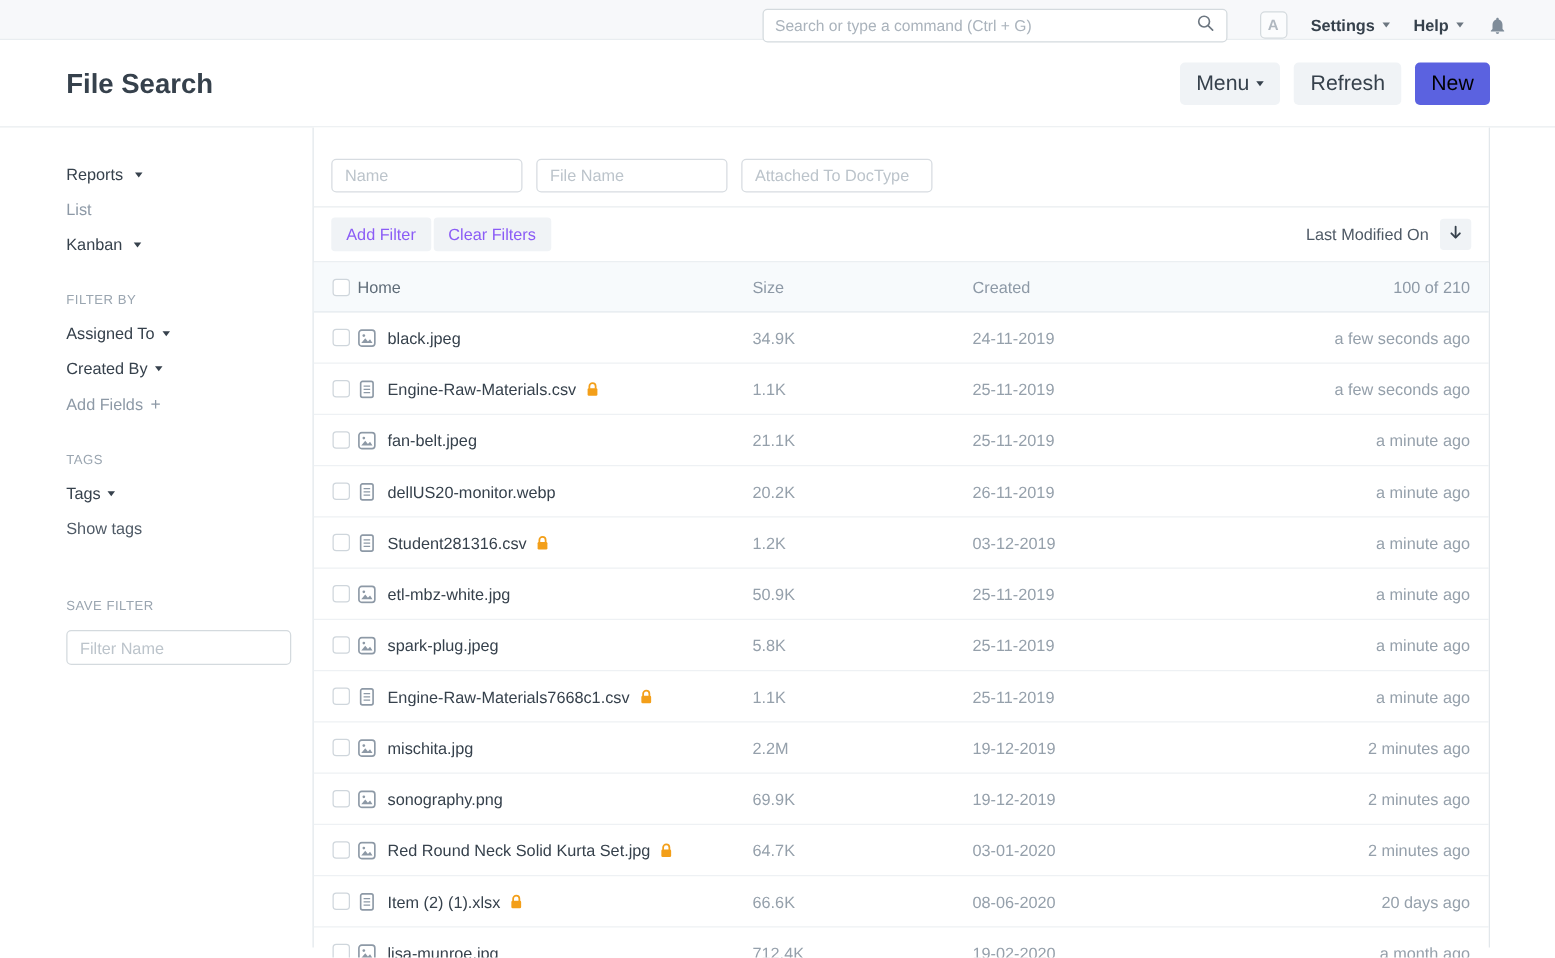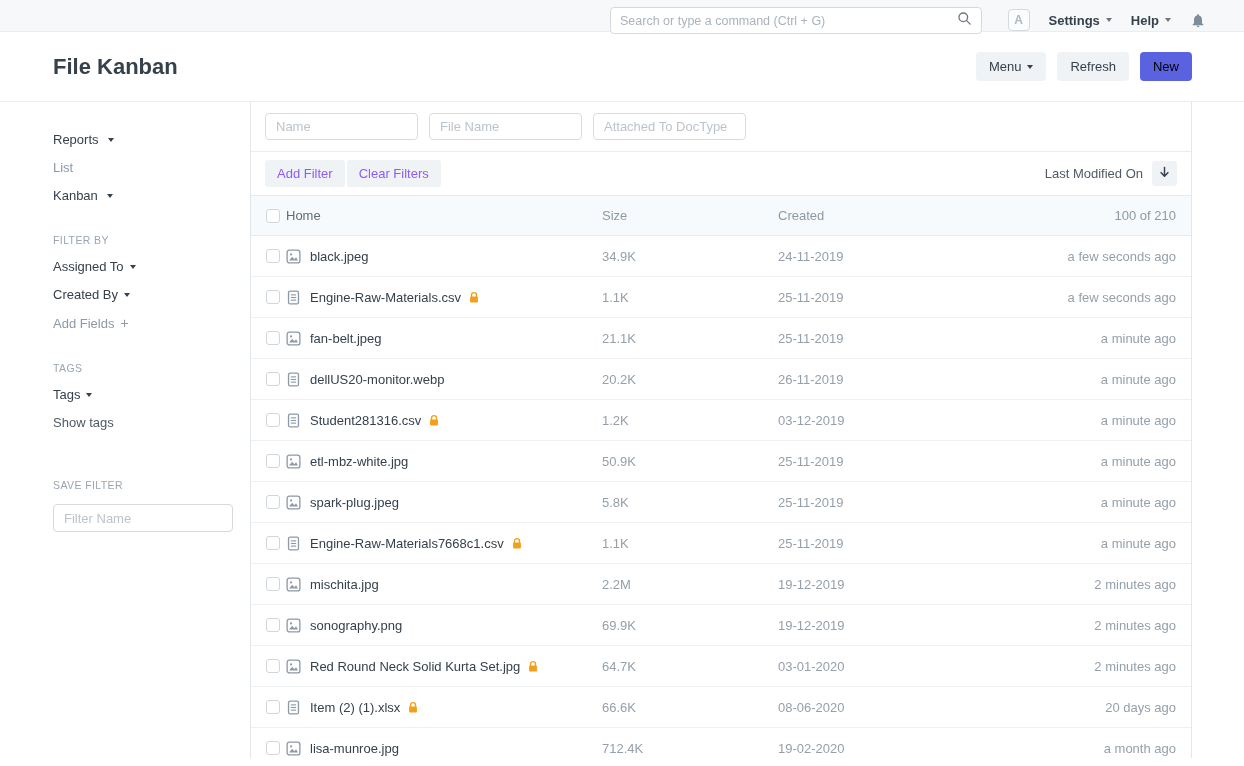--- a/index.html
+++ b/index.html
@@ -43,21 +43,21 @@
   .bell svg { display:block; }
 
   
   .page-head {
     height:70px; background:#fff; border-bottom:1px solid #e9edf0;
     display:flex; align-items:center; padding:0 52px 0 53px;
   }
   .page-title { font-size:22px; font-weight:bold; color:#36414c; }
   .head-actions { margin-left:auto; display:flex; align-items:center; gap:11px; }
   .btn {
-    font-family:inherit; font-size:13px; border:none; border-radius:4px;
+    font-family:inherit; font-size:17px; border:none; border-radius:4px;
     padding:7px 13px; cursor:pointer; display:inline-flex; align-items:center;
   }
   .btn-default { background:#f0f3f6; color:#36414c; }
   .btn-primary { background:#5b62e0; color:#000000; }
 
   
   .main { display:flex; height:656px; }
   .sidebar { width:250px; padding:30px 20px 0 53px; flex-shrink:0; }
   .sb-item { font-size:13px; color:#36414c; margin-bottom:13px; cursor:pointer; display:flex; align-items:center; }
   .sb-item.muted { color:#8d99a6; }
@@ -75,21 +75,21 @@
   
   .list-container {
     width:942px; border-left:1px solid #e2e7eb; border-right:1px solid #e2e7eb;
     background:#fff;
   }
   .filter-row {
     padding:11px 14px; border-bottom:1px solid #e9edf0; display:flex; gap:11px;
   }
   .filter-input {
     width:153px; height:27px; border:1px solid #d7dce1; border-radius:4px;
-    font-family:inherit; font-size:13px; padding:0 10px; color:#36414c; outline:none;
+    font-family:inherit; font-size:13px; padding:0 10px; color:#36414c; outline:none;margin-top:14px;
   }
   .filter-input::placeholder { color:#bcc4cb; }
   .filter-input.wide { width:153px; }
   .tag-row {
     height:44px; display:flex; align-items:center; padding:0 14px;
     border-bottom:1px solid #e5eaee;
   }
   .tag-btn {
     background:#f0f3f6; color:#8b5cf6; font-size:13px; border:none; border-radius:3px;
     padding:6px 12px; margin-right:2px; font-family:inherit; cursor:pointer;
@@ -151,21 +151,21 @@
       </div>
       <div class="bell">
         <svg width="16" height="17" viewBox="0 0 24 24" fill="#7f8c99">
           <path d="M12 22c1.1 0 2-.9 2-2h-4c0 1.1.9 2 2 2zm6-6v-5c0-3.07-1.63-5.64-4.5-6.32V4c0-.83-.67-1.5-1.5-1.5s-1.5.67-1.5 1.5v.68C7.64 5.36 6 7.92 6 11v5l-2 2v1h16v-1l-2-2z"></path>
         </svg>
       </div>
     </div>
   </div>
 
   <div class="page-head">
-    <div class="page-title">File Kanban</div>
+    <div class="page-title">File Search</div>
     <div class="head-actions">
       <button class="btn btn-default">
         <span>Menu</span>
         <span class="caret"></span>
       </button>
       <button class="btn btn-default">Refresh</button>
       <button class="btn btn-primary">New</button>
     </div>
   </div>
 

